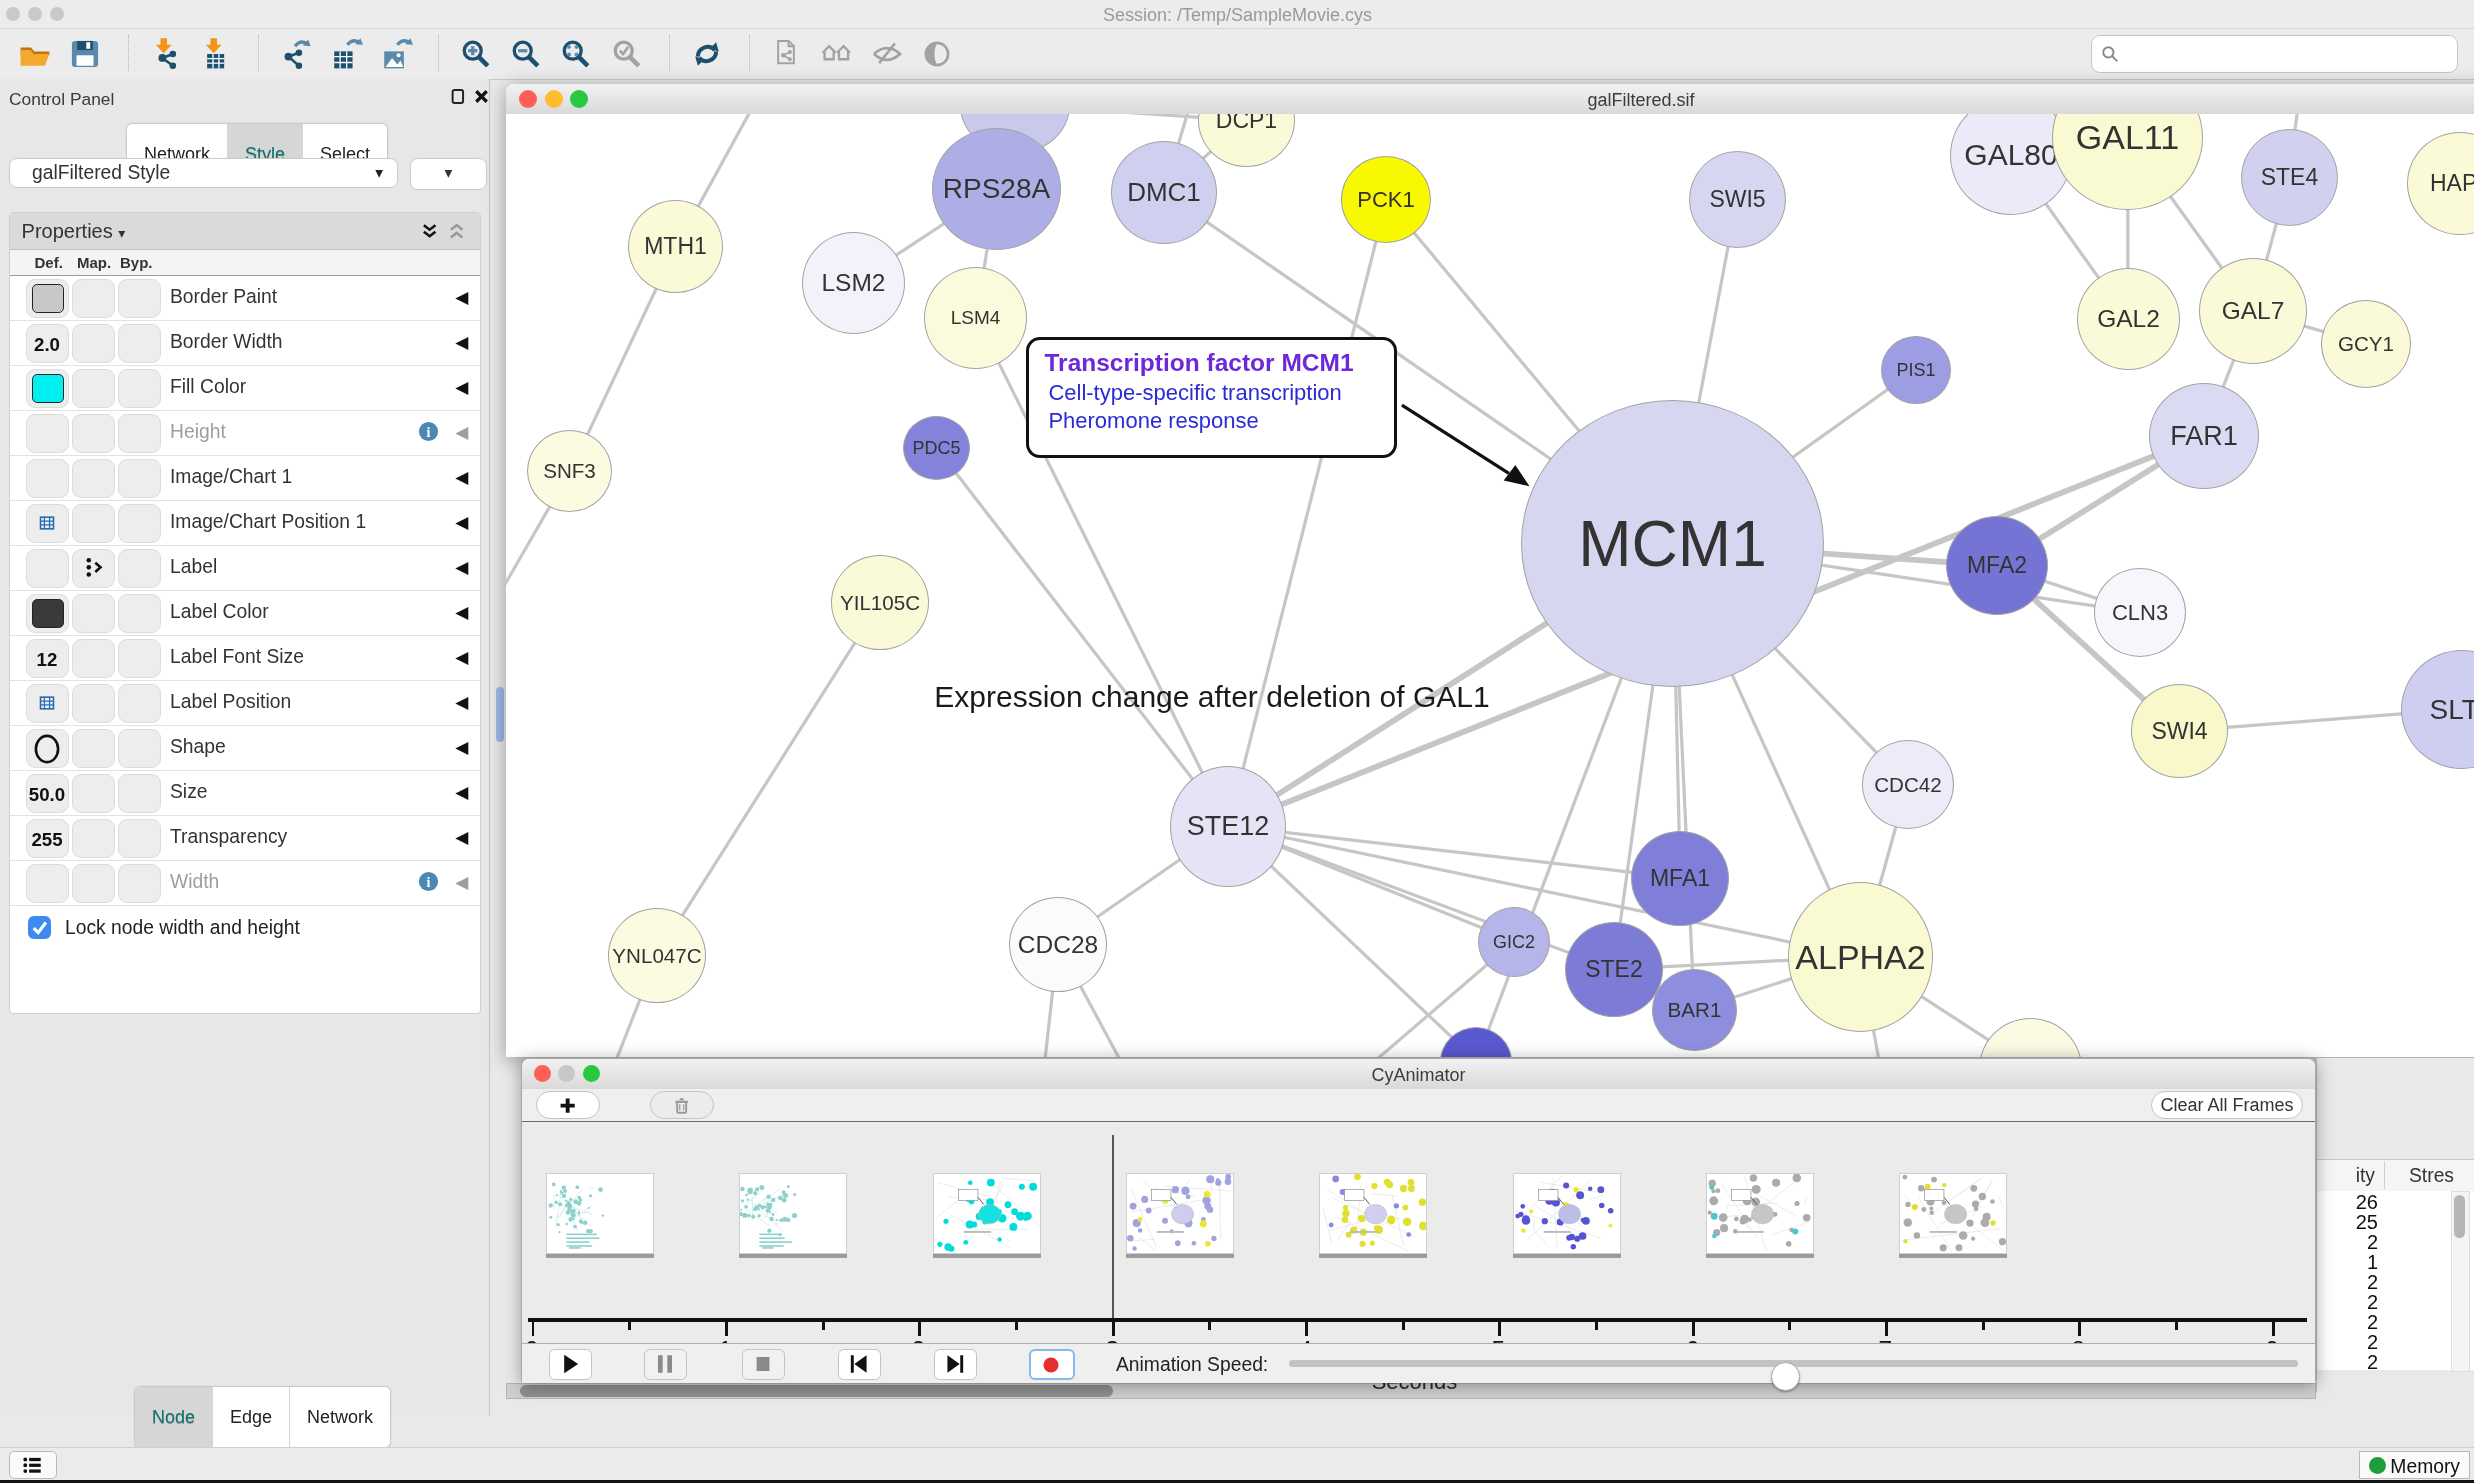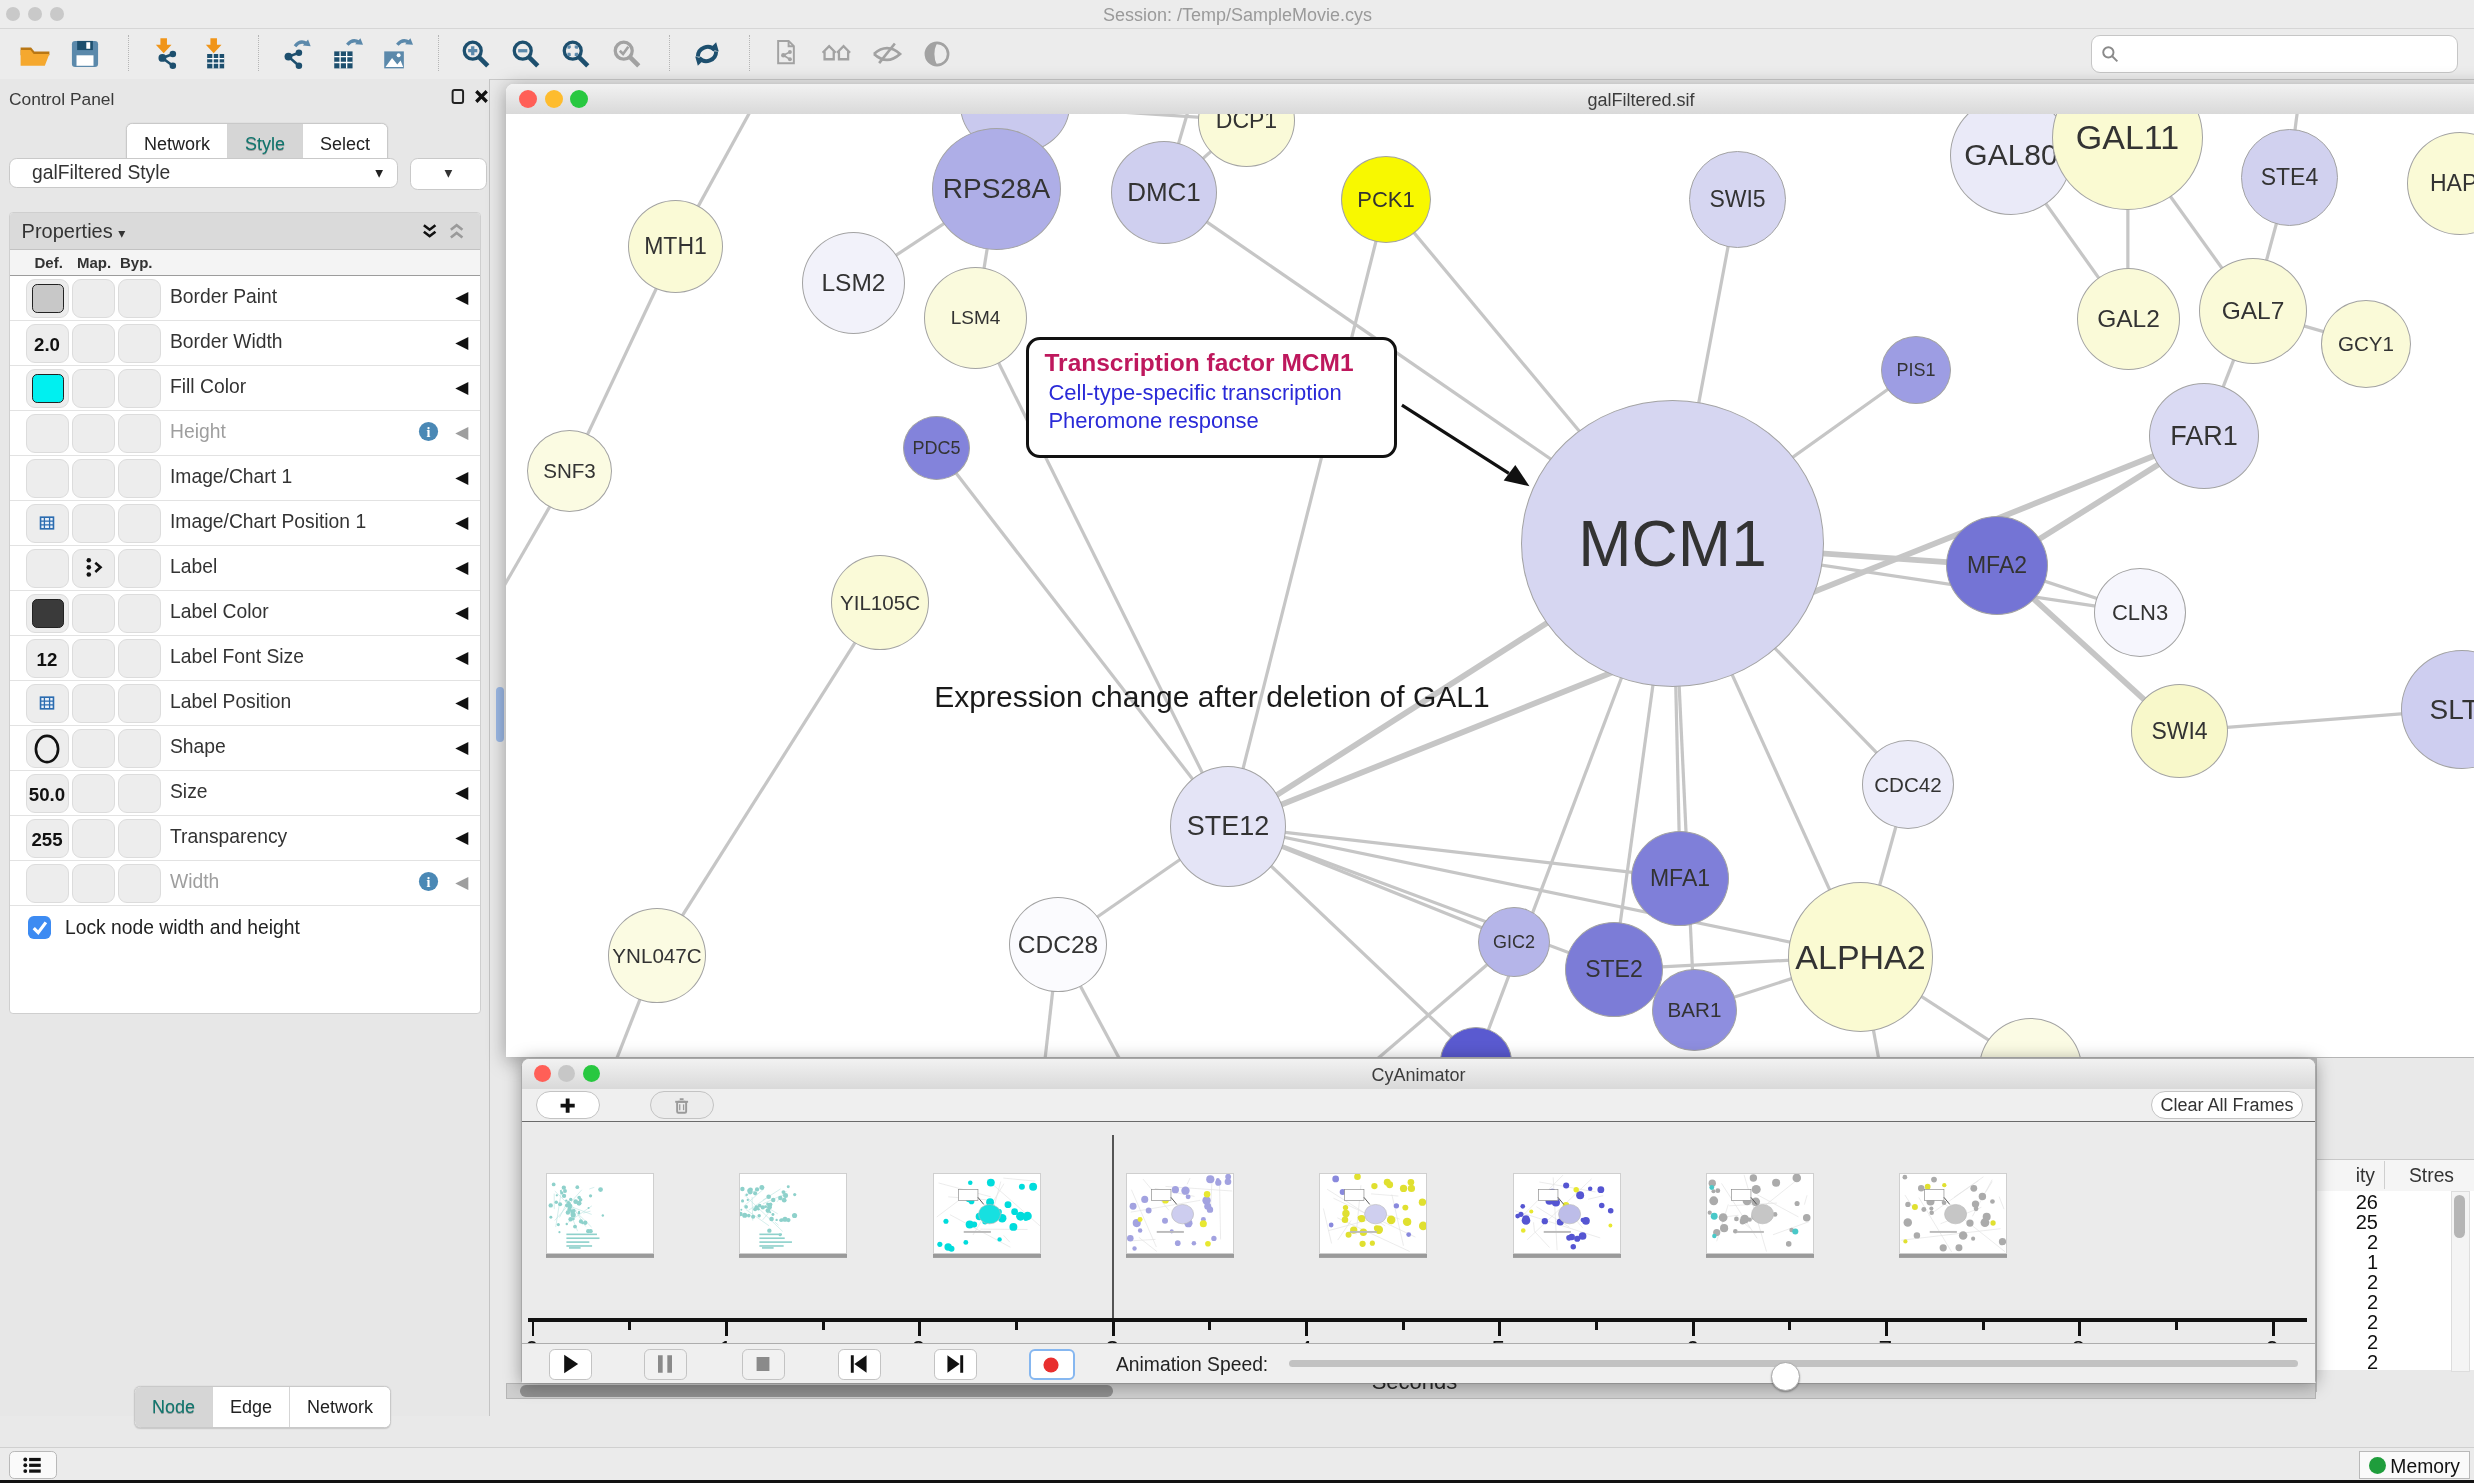--- a/index.html
+++ b/index.html
@@ -15,21 +15,21 @@
   .tb-sep{position:absolute;top:6.4px;width:0;height:36px;border-left:1.9px dotted #b5b5b5;}
   .search-wrap{position:absolute;left:2091px;top:6.4px;width:365px;height:36px;background:#fff;border:1.3px solid #c6c6c6;border-radius:9px;}
   .search-wrap svg{position:absolute;left:7.7px;top:7.7px;}
   .search-wrap input{position:absolute;left:34px;top:2.6px;width:322px;height:28px;border:none;outline:none;font-size:18px;background:transparent;font-family:"Liberation Sans",sans-serif;}
   
   #control-panel{position:absolute;left:0;top:79px;width:489px;height:1337px;background:#e7e7e7;border-right:1.3px solid #c4c4c4;}
   .cp-title{position:absolute;left:9px;top:10.3px;font-size:17.4px;color:#3a3a3a;}
   .cp-float{position:absolute;top:9px;left:450px;}
   .cp-close{position:absolute;top:9px;left:473px;}
   .seg{position:absolute;display:flex;border:0.6px solid #c9c9c9;border-radius:6.4px;overflow:hidden;background:#fff;box-shadow:0 0.6px 1.3px rgba(0,0,0,.15);}
-  .seg .seg-item{padding:6px 17px;height:28px;line-height:28px;font-size:18px;background:#fff;color:#222;border-left:0.6px solid #d5d5d5;}
+  .seg .seg-item{padding:16px 17px;height:28px;line-height:28px;font-size:18px;background:#fff;color:#222;border-left:0.6px solid #d5d5d5;}
   .seg .seg-item:first-child{border-left:none;}
   .seg .seg-item.pressed{background:#d6d6d6;color:#0f766e;text-shadow:0 0.6px 0.6px #9a9a9a;}
   .combo{position:absolute;left:9px;top:79px;width:389px;height:30px;background:#fff;border:1.3px solid #c9c9c9;border-radius:7.7px;font-size:19.3px;line-height:28px;padding-left:22px;box-sizing:border-box;}
   .combo .caret{position:absolute;right:14px;top:0;font-size:15.5px;color:#222;}
   .combo-btn{position:absolute;left:410px;top:79px;width:75px;height:30px;background:#fff;border:1.3px solid #c9c9c9;border-radius:7.7px;text-align:center;font-size:15.5px;line-height:27px;}
   #props{position:absolute;left:9px;top:133px;width:472px;height:802px;background:#fff;border:1.3px solid #cfcfcf;border-radius:3.9px;box-sizing:border-box;overflow:hidden;}
   .props-head{position:relative;height:36px;background:#dadada;border-bottom:0.6px solid #c2c2c2;}
   .props-head .ph-label{position:absolute;left:11.6px;top:7px;font-size:20px;color:#333;}
   .props-cols{position:relative;height:24.5px;background:#f4f4f4;border-bottom:1.3px solid #9c9c9c;font-size:15px;font-weight:bold;color:#333;}
   .props-cols span{position:absolute;top:3.9px;}
@@ -46,21 +46,21 @@
   .lockrow .cb{position:absolute;left:18px;top:10.3px;width:23px;height:23px;background:#3d8bf2;border-radius:5.8px;}
   .lockrow .lbl{position:absolute;left:55px;top:11.6px;font-size:19.3px;color:#222;}
   
   #network-window{position:absolute;left:506px;top:84px;width:2270px;height:973px;background:#fff;border-radius:7.7px 7.7px 0 0;box-shadow:0 3.9px 19.3px rgba(0,0,0,.35);}
   .win-titlebar{position:absolute;left:0;top:0;width:100%;height:30px;background:linear-gradient(#f2f2f2,#d9d9d9);border-bottom:0.6px solid #b9b9b9;border-radius:7.7px 7.7px 0 0;}
   .win-title{position:absolute;width:100%;text-align:center;top:5.8px;font-size:18px;color:#3c3c3c;}
   .mac-dot{position:absolute;top:5.8px;width:18px;height:18px;border-radius:50%;}
   #net-canvas{position:absolute;left:0;top:30px;width:1969px;height:943px;overflow:hidden;background:#fff;}
   .nnode{position:absolute;border:1.9px solid #a3a3a3;border-radius:50%;display:flex;align-items:center;justify-content:center;color:#333;box-sizing:border-box;}
   .annot{position:absolute;left:520px;top:223px;width:371px;height:121px;background:#fff;border:3.9px solid #111;border-radius:14px;box-sizing:border-box;padding:9px 15.5px;}
-  .annot .a-title{font-size:24.5px;font-weight:bold;color:#be185d;}
+  .annot .a-title{font-size:24.5px;font-weight:bold;color:#6d28d9;}
   .annot .a-line{font-size:22px;color:#2a2ad8;margin-top:2.6px;padding-left:3.9px;}
   .net-caption{position:absolute;left:387px;top:566px;width:638px;text-align:center;font-size:30px;color:#1a1a1a;}
   
   #cyanimator{position:absolute;left:521px;top:1058px;width:1795px;height:324px;background:#ececec;border:0.6px solid #a8a8a8;border-radius:7.7px 7.7px 0 0;box-shadow:0 2.6px 17px rgba(0,0,0,.35);box-sizing:border-box;}
   #cy-toolbar{position:absolute;left:0;top:30px;width:100%;height:32px;background:#efefef;border-bottom:1.9px solid #6a6a6a;}
   .cy-btn{position:absolute;top:1.9px;height:28px;background:#fff;border:1.3px solid #c3c3c3;border-radius:14px;box-sizing:border-box;text-align:center;}
   .cy-btn.gray{background:#ececec;}
   #cy-frames{position:absolute;left:0;top:64px;width:100%;height:220px;background:#ebebeb;}
   .frame{position:absolute;top:50px;width:106px;height:79px;background:#fff;border:0.6px solid #cfcfcf;box-shadow:0 3.9px 0 #9a9a9a;}
   #playhead{position:absolute;top:11.6px;width:1.9px;height:187px;background:#555;}

